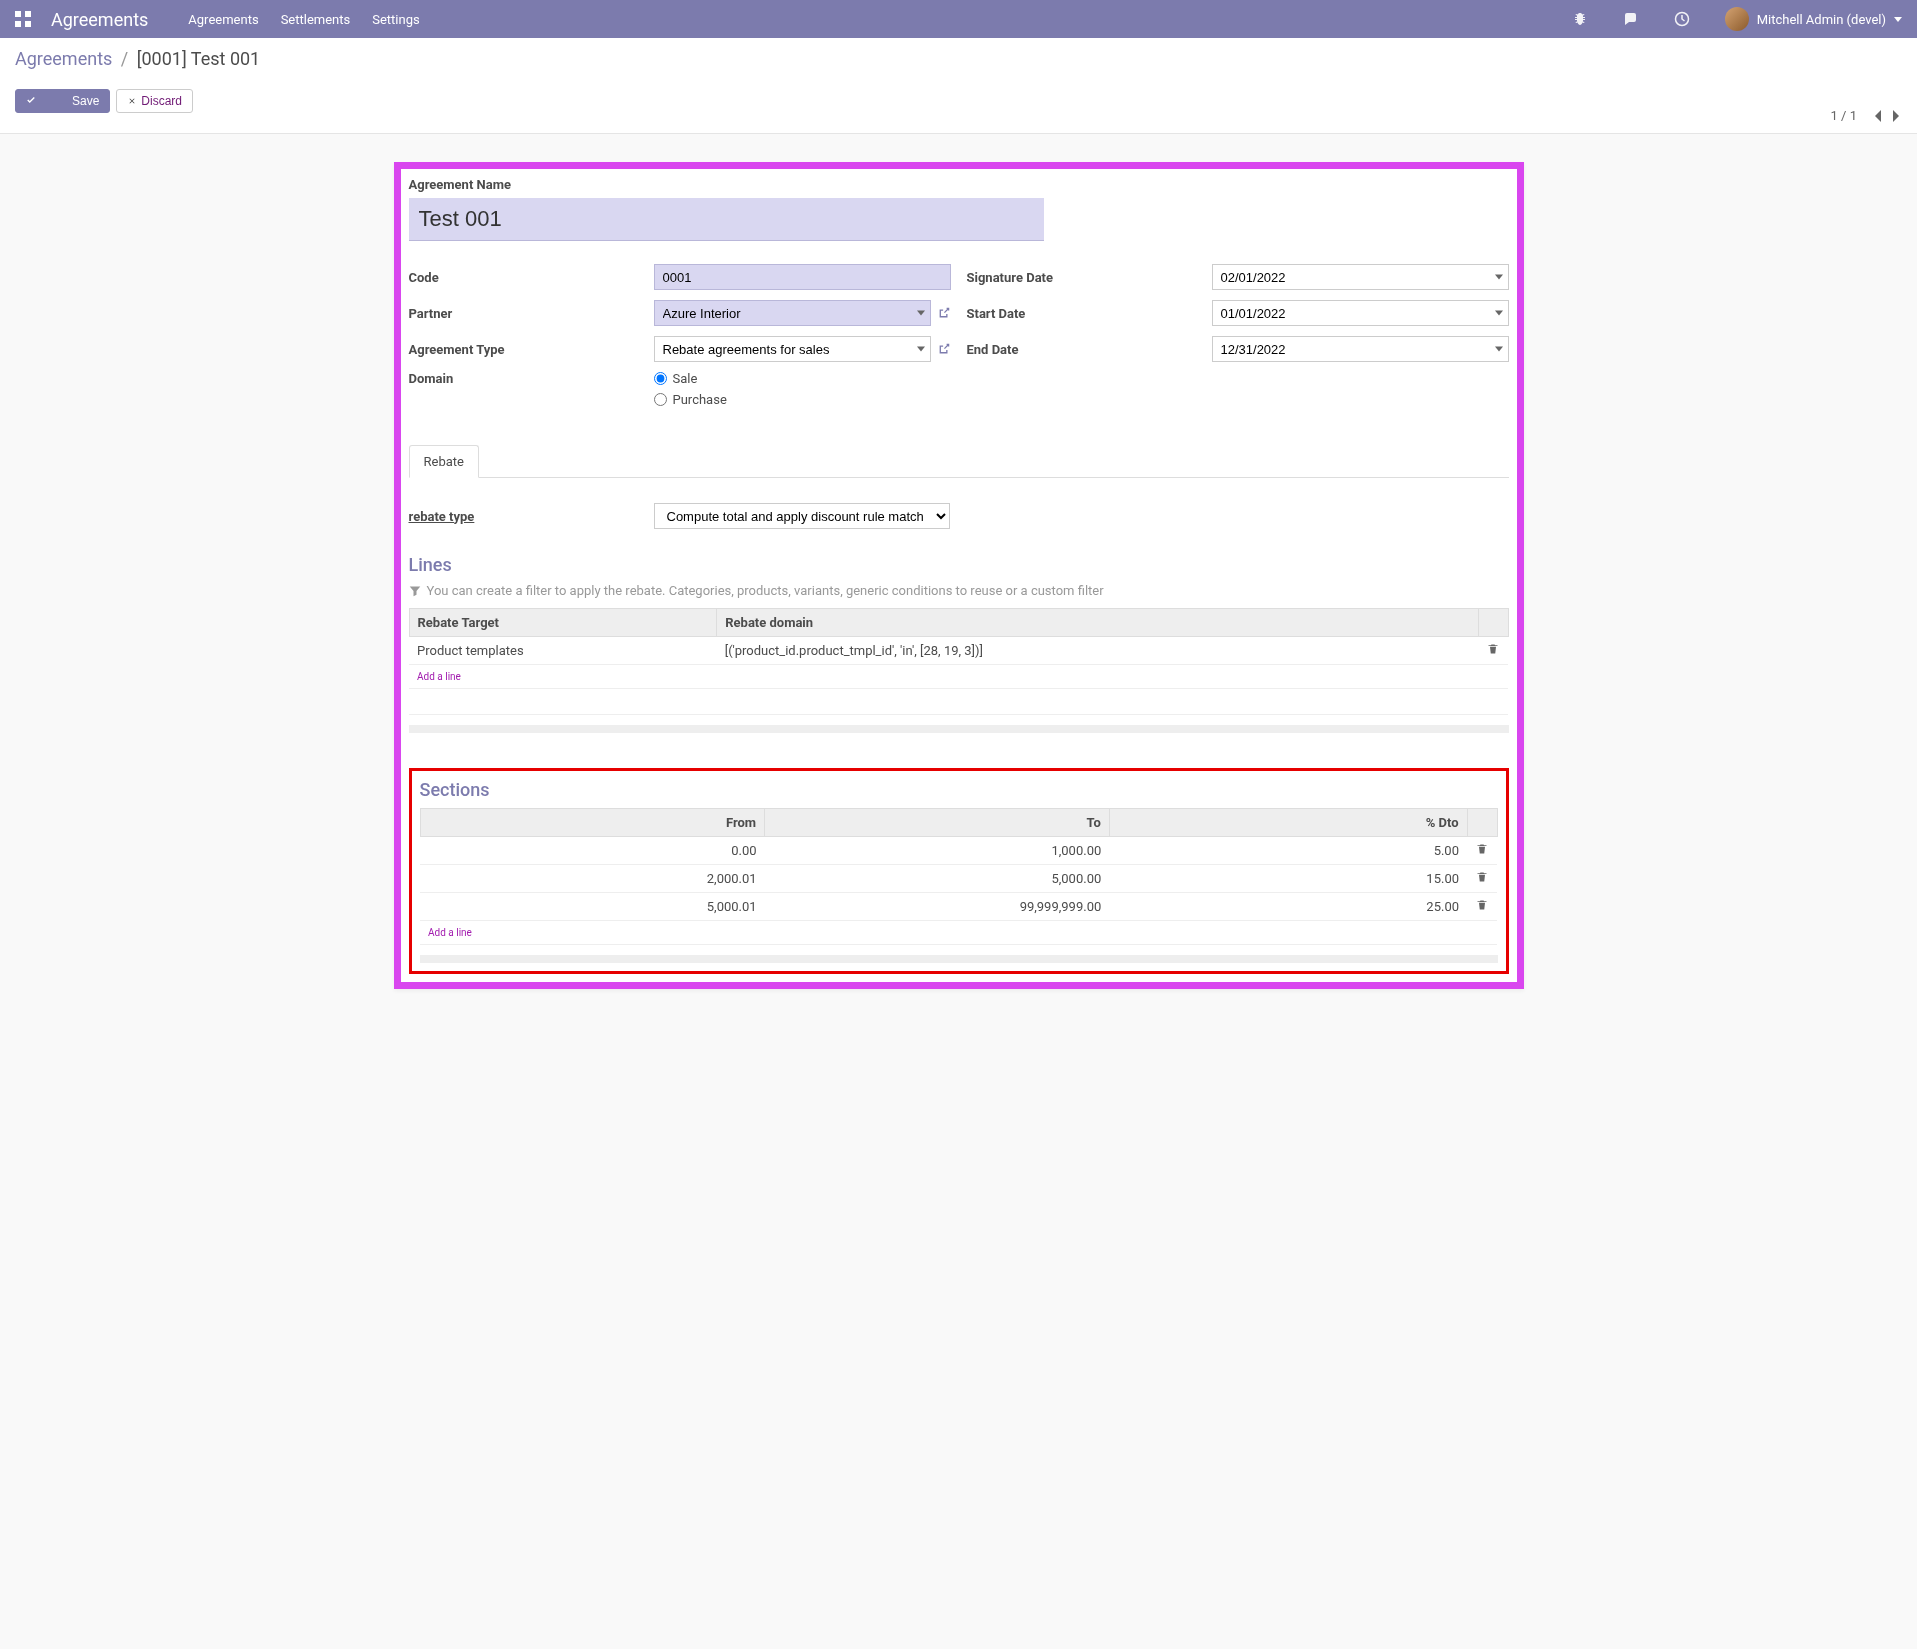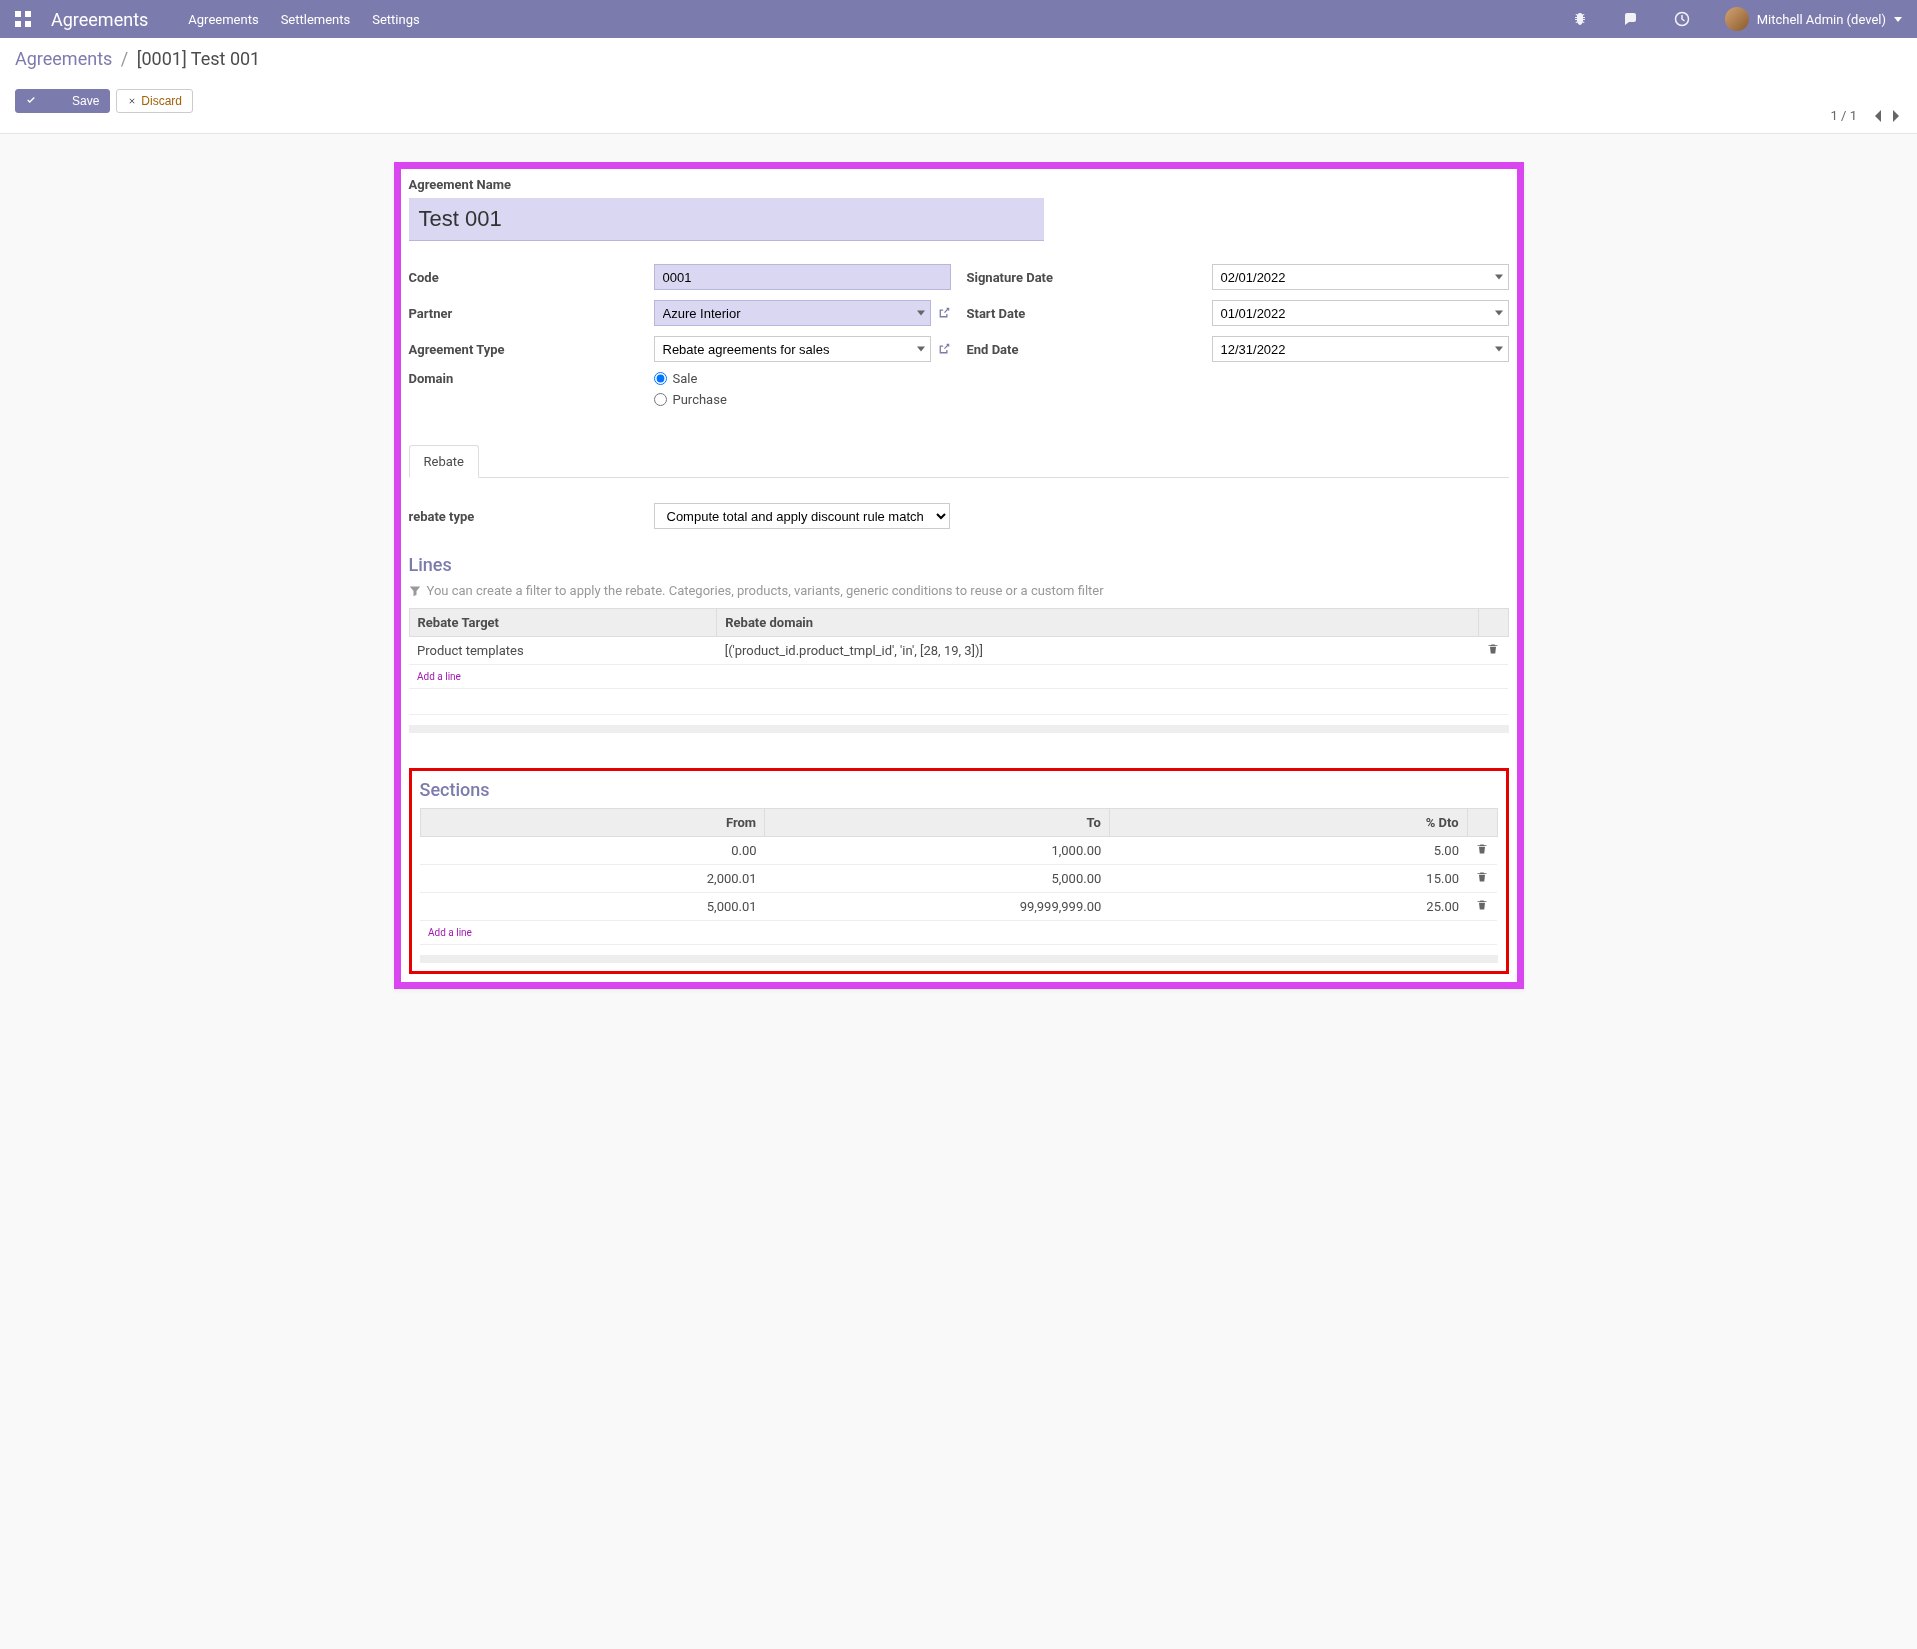--- a/index.html
+++ b/index.html
@@ -14,21 +14,21 @@
 .navbar .icon { width: 16px; height: 16px; cursor: pointer; fill: #fff; opacity: 0.9; }
 .navbar .user { display: flex; align-items: center; gap: 8px; cursor: pointer; font-size: 13px; }
 .navbar .avatar { width: 24px; height: 24px; border-radius: 50%; background: linear-gradient(135deg,#d4a373,#8b5a2b); }
 .control-panel { background: #fff; padding: 10px 15px 10px 15px; border-bottom: 1px solid #e5e5e5; }
 .breadcrumb { font-size: 18px; margin-bottom: 10px; }
 .breadcrumb a { color: #7c7bad; text-decoration: none; }
 .breadcrumb .sep { color: #999; margin: 0 4px; }
 .breadcrumb .current { color: #4c4c4c; }
 .cp-row { display: flex; align-items: center; justify-content: space-between; }
 .cp-left { display: flex; gap: 6px; }
-.btn { display: inline-flex; align-items: center; border: 1px solid #ccc; background: #fff; border-radius: 3px; padding: 4px 10px; font-size: 12px; cursor: pointer; color: #a16207; }
+.btn { display: inline-flex; align-items: center; border: 1px solid #ccc; background: #fff; border-radius: 3px; padding: 4px 10px; font-size: 12px; cursor: pointer; color: #701a75; }
 .btn.primary { background: #7c7bad; border-color: #7c7bad; color: #fff; gap: 32px; }
 .btn svg { width: 10px; height: 10px; margin-right: 4px; }
 .cp-right { display: flex; align-items: center; gap: 15px; font-size: 13px; color: #666; margin-top: 29px; }
 .pager-arrows { display: flex; gap: 6px; }
 .pager-arrows svg { width: 12px; height: 14px; cursor: pointer; fill: #666; }
 .sheet-wrap { padding: 12px; }
 .sheet { background: #fff; border: 7px solid #d946ef; box-shadow: 0 2px 4px rgba(0,0,0,0.05); padding: 8px; max-width: 1130px; margin: 16px auto; }
 .field-label { font-weight: 700; font-size: 13px; margin-bottom: 6px; display: block; }
 .name-input { width: 635px; background: #d9d7f1; border: none; border-bottom: 1px solid #b9b7d9; font-size: 22px; padding: 8px 10px; color: #333; }
 .form-grid { display: flex; margin-top: 22px; gap: 16px; }
@@ -42,21 +42,21 @@
 .field .m2o input { padding-right: 20px; }
 .field .m2o .caret { position: absolute; right: 6px; top: 50%; transform: translateY(-50%); pointer-events: none; }
 .ext-icon { width: 14px; height: 14px; fill: #7c7bad; cursor: pointer; flex-shrink: 0; }
 .radio-group { display: flex; flex-direction: column; gap: 6px; }
 .radio-group label { display: flex; align-items: center; gap: 6px; font-weight: 400; width: auto; }
 .separator-left { border-left: 1px solid #ddd; padding-left: 10px; margin-left: -20px; }
 .tabs { margin-top: 30px; border-bottom: 1px solid #ddd; }
 .tab { display: inline-block; padding: 8px 14px; border: 1px solid #ddd; border-bottom: 1px solid #fff; margin-bottom: -1px; background: #fff; border-radius: 3px 3px 0 0; font-size: 13px; color: #4c4c4c; cursor: pointer; }
 .tab-content { padding-top: 25px; }
 .rb-row { display: flex; align-items: center; margin-bottom: 20px; }
-.rb-row label { width: 245px; font-weight: 700; }
+.rb-row label { width: 245px; font-weight: 700; text-decoration: underline; }
 .rb-select { border: 1px solid #ccc; padding: 4px 8px; font-size: 13px; height: 26px; background: #fff; }
 h3.section-title { color: #7c7bad; font-size: 18px; font-weight: 500; margin: 25px 0 8px 0; }
 .hint { color: #999; font-size: 13px; display: flex; align-items: center; gap: 6px; margin-bottom: 10px; }
 .hint svg { width: 12px; height: 12px; fill: #999; }
 table.lines { width: 100%; border-collapse: collapse; font-size: 13px; }
 table.lines th { text-align: left; background: #eee; border: 1px solid #ddd; padding: 6px 8px; font-weight: 700; }
 table.lines th.num, table.lines td.num { text-align: right; }
 table.lines td { border-bottom: 1px solid #eee; padding: 6px 8px; }
 table.lines td.trash { width: 30px; text-align: center; }
 .trash-icon { width: 12px; height: 12px; fill: #666; cursor: pointer; }

